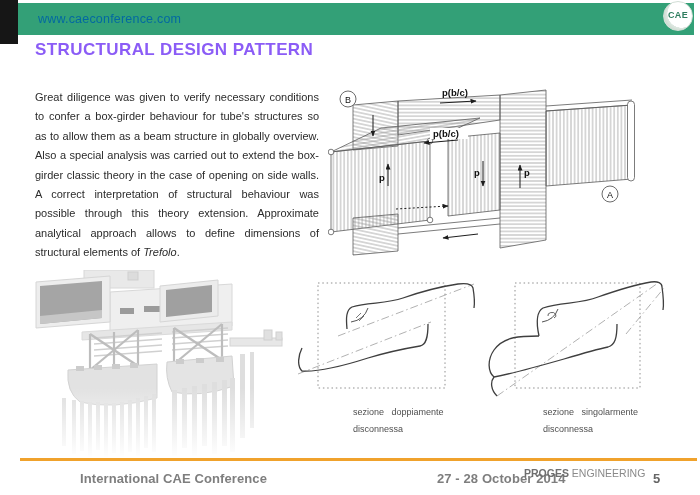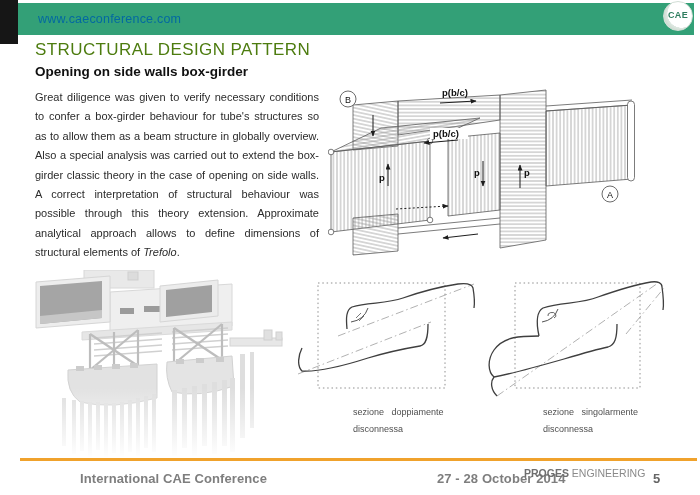--- a/index.html
+++ b/index.html
@@ -7,21 +7,21 @@
         font-family:"Liberation Sans",sans-serif;}
   
   .black-strip{position:absolute;left:0;top:0;width:18px;height:44px;background:#161616;}
   .green-bar{position:absolute;left:18px;top:3px;width:676px;height:32px;background:#33a077;}
   .url-text{position:absolute;left:38px;top:12px;color:#0369a1;font-size:12.5px;letter-spacing:.2px;}
   .logo{position:absolute;left:626px;top:1px;width:30px;height:30px;border-radius:50%;
         background:radial-gradient(circle at 62% 42%, #ffffff 58%, #dfe8e2 59%, #cfdcd3 75%, #ffffff 76%);
         border:1px solid #d2ded6;box-sizing:border-box;text-align:center;margin-left:37px;}
   .logo span{display:inline-block;margin-top:8px;font-size:9px;font-weight:bold;color:#2e7d5f;letter-spacing:.3px;}
   
-  .title{position:absolute;left:35px;top:40px;font-size:17px;font-weight:normal;color:#4d7c0f;letter-spacing:.4px;}
+  .title{position:absolute;left:35px;top:40px;font-size:17px;font-weight:bold;color:#8b5cf6;letter-spacing:.4px;}
   .subtitle{position:absolute;left:35px;top:64px;font-size:13.5px;font-weight:bold;color:#101010;}
   
   .bodytext{position:absolute;left:35px;top:88px;width:284px;font-size:11px;line-height:19.4px;
             text-align:justify;color:#2b2b2b;}
   .bodytext i{font-style:italic;}
   
   .fig{position:absolute;}
   
   .caption{position:absolute;font-size:9px;color:#4f4f4f;line-height:17px;word-spacing:5px;}
   
@@ -37,21 +37,20 @@
 <div id="page">
 
   <div class="black-strip"></div>
   <div class="green-bar"></div>
   <div class="url-text">www.caeconference.com</div>
   <div class="logo">
     <span>CAE</span>
   </div>
 
   <div class="title">STRUCTURAL DESIGN PATTERN</div>
-  <div class="subtitle">Opening on side walls box-girder</div>
 
   <div class="bodytext"><span>Great diligence was given to verify necessary conditions to confer a box-girder behaviour for tube's structures so as to allow them as a beam structure in globally overview. Also a special analysis was carried out to extend the box-girder classic theory in the case of opening on side walls. A correct interpretation of structural behaviour was possible through this theory extension. Approximate analytical approach allows to define dimensions of structural elements of </span><i>Trefolo</i><span>.</span></div>
 
   <svg class="fig" style="left:328px;top:82px;" width="368" height="185" viewBox="0 0 368 185">
     <defs>
       <pattern id="pv" width="3.6" height="8" patternUnits="userSpaceOnUse">
         <line x1="1.8" y1="0" x2="1.8" y2="8" stroke="#8d8d8d" stroke-width="0.7"></line>
       </pattern>
       <pattern id="ph" width="8" height="3.6" patternUnits="userSpaceOnUse">
         <line x1="0" y1="1.8" x2="8" y2="1.8" stroke="#8d8d8d" stroke-width="0.7"></line>

